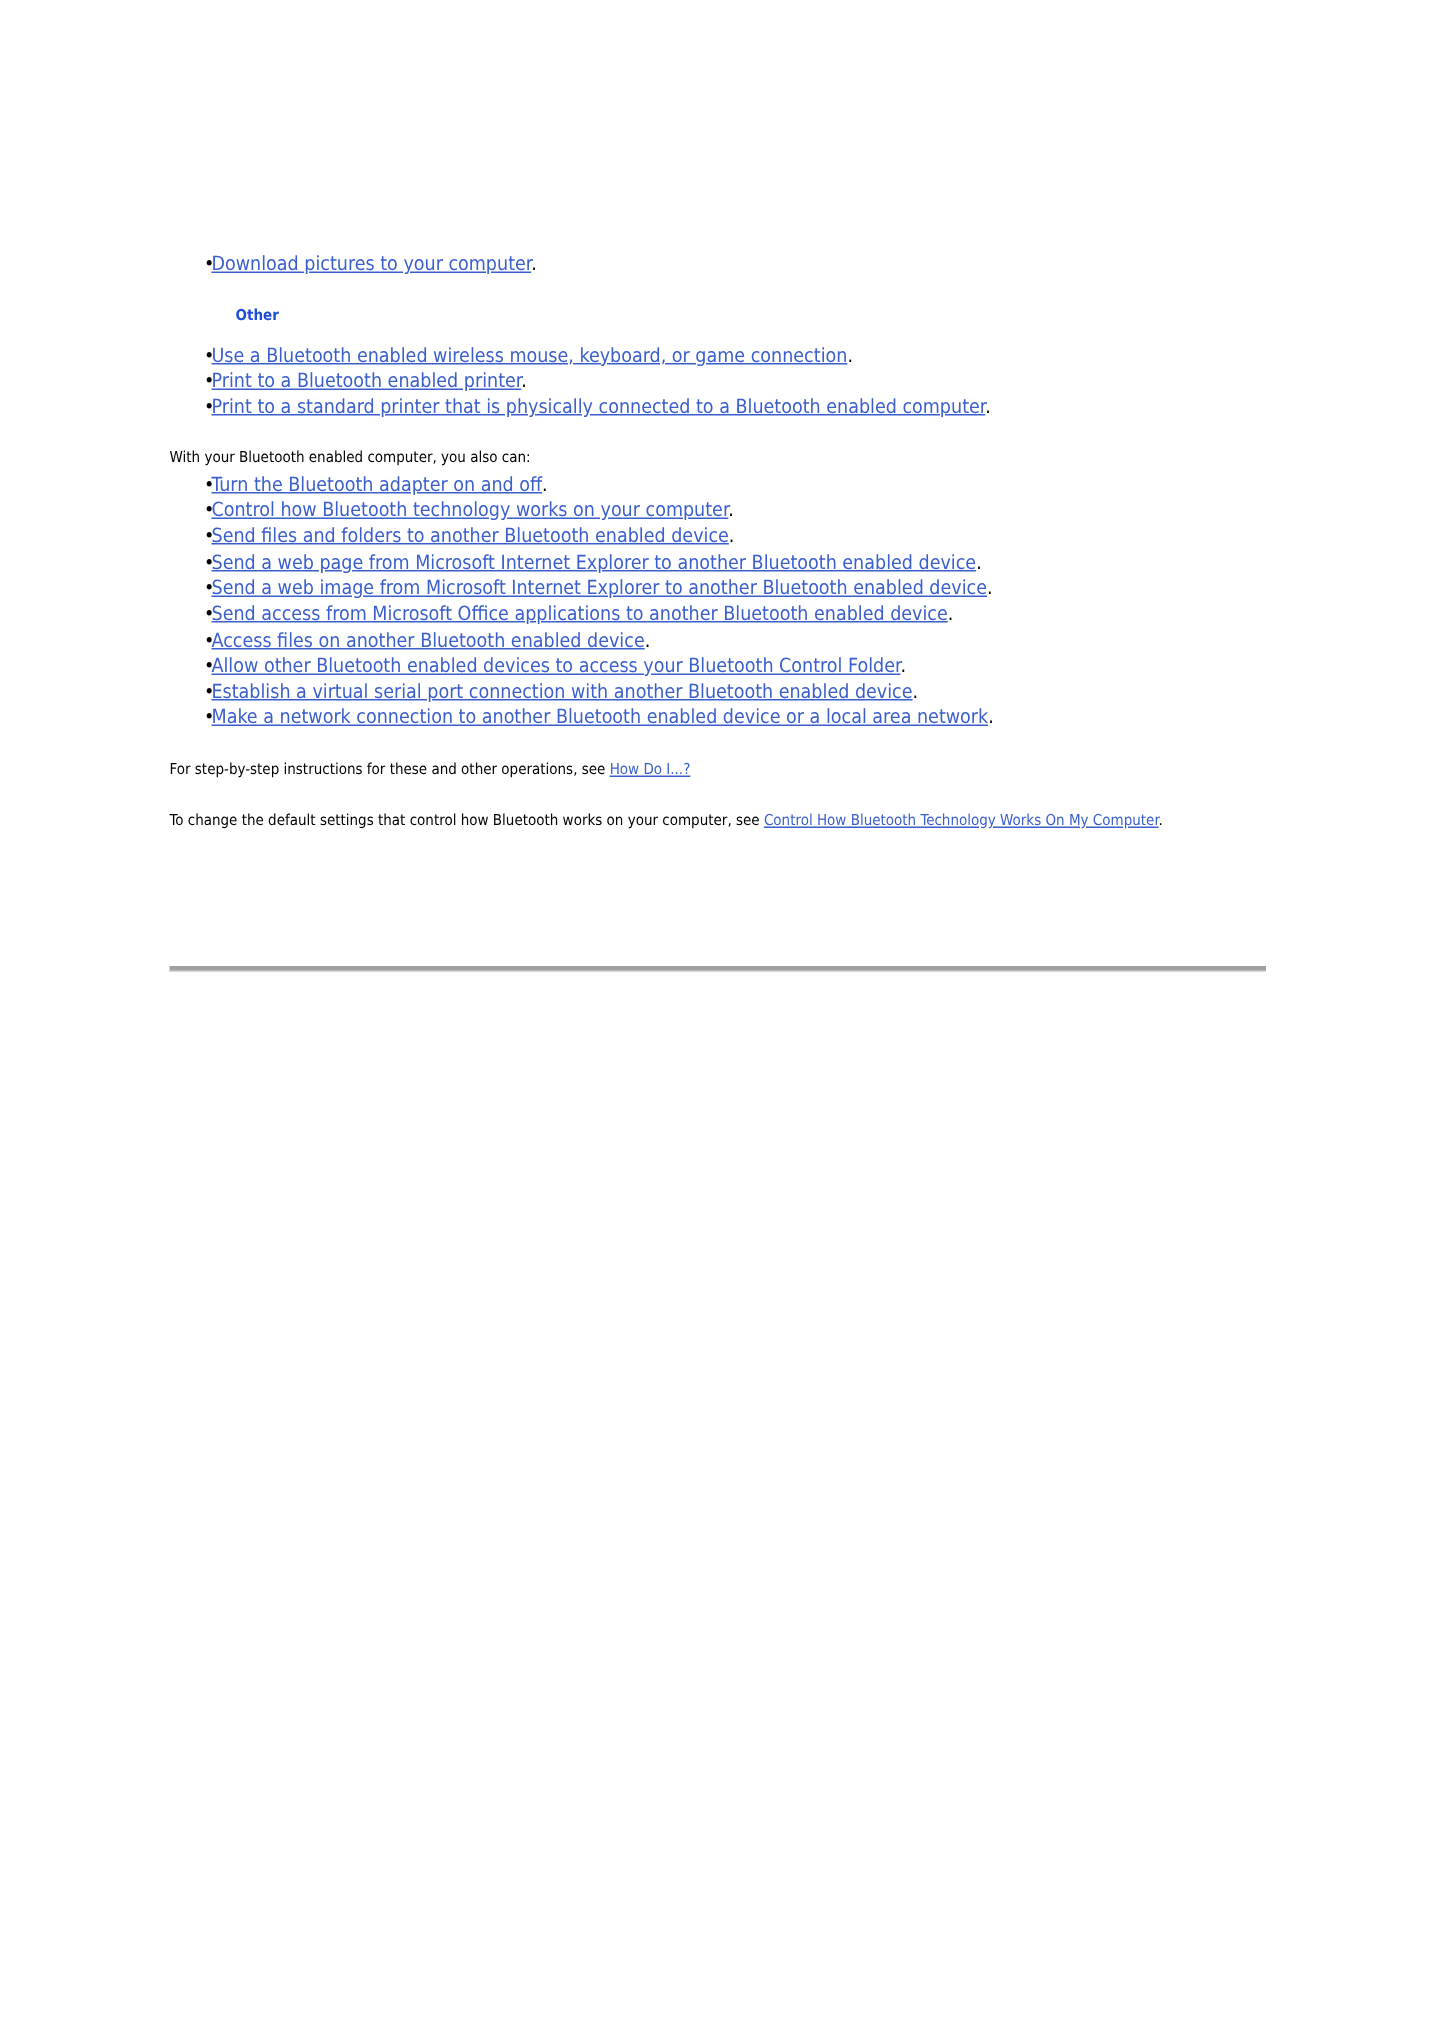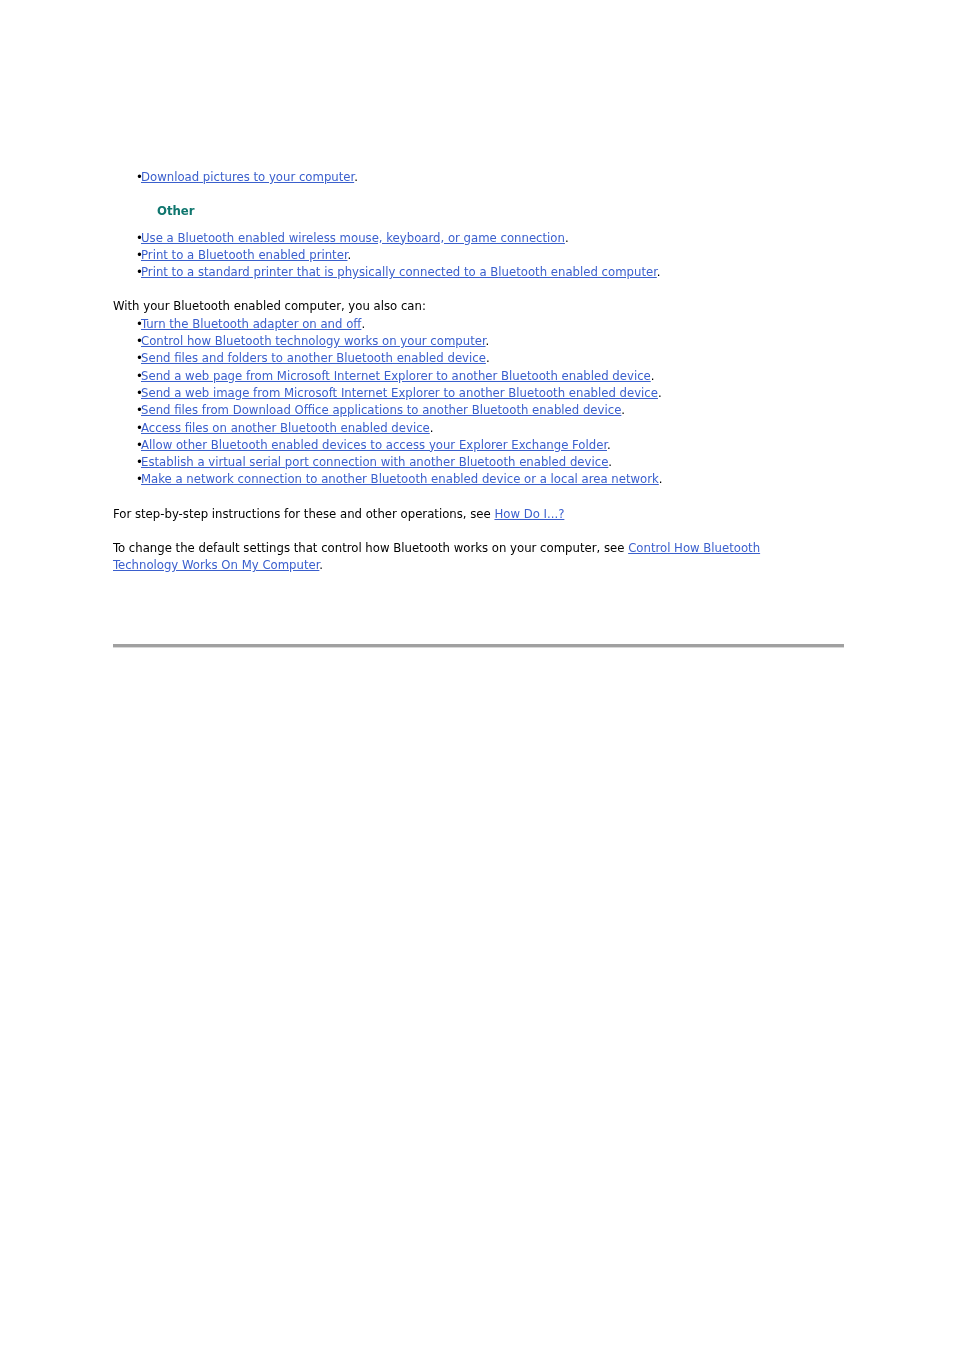--- a/index.html
+++ b/index.html
@@ -25,21 +25,21 @@
     top: 168px;
     width: 740px;
   }
 
   
   .para {
     margin: 0;
     padding: 0;
     line-height: 17.3px;
     color: #000000;
-    font-size: 13px;
+    font-size: 10px;
   }
   .spacer-full { height: 17px; }
   .spacer-half { height: 9px; }
 
   
   .blist {
     list-style: none;
     margin: 0;
     padding: 0;
   }
@@ -68,22 +68,22 @@
     color: #3a5fcd;
     text-decoration: underline;
     cursor: pointer;
     margin-top: 28px;
   }
   .period { color: #000000; text-decoration: none; }
 
   
   .subhead {
     font-weight: bold;
-    color: #0f766e;
-    font-size: 13px;
+    color: #1d4ed8;
+    font-size: 10px;
     line-height: 17.3px;
     margin: 0;
     padding-left: 44px;
   }
 
   
   .para.wrap { white-space: normal; width: 715px; }
 
   
   .hrule {
@@ -120,23 +120,23 @@
   <div class="spacer-full"></div>
 
   <p class="para">With your Bluetooth enabled computer, you also can:</p>
 
   <ul class="blist indented">
     <li class="item"><span class="dot">•</span><a class="doclink" href="#">Turn the Bluetooth adapter on and off</a><span class="period">.</span></li>
     <li class="item"><span class="dot">•</span><a class="doclink" href="#">Control how Bluetooth technology works on your computer</a><span class="period">.</span></li>
     <li class="item"><span class="dot">•</span><a class="doclink" href="#">Send files and folders to another Bluetooth enabled device</a><span class="period">.</span></li>
     <li class="item"><span class="dot">•</span><a class="doclink" href="#">Send a web page from Microsoft Internet Explorer to another Bluetooth enabled device</a><span class="period">.</span></li>
     <li class="item"><span class="dot">•</span><a class="doclink" href="#">Send a web image from Microsoft Internet Explorer to another Bluetooth enabled device</a><span class="period">.</span></li>
-    <li class="item"><span class="dot">•</span><a class="doclink" href="#">Send files from Download Office applications to another Bluetooth enabled device</a><span class="period">.</span></li>
+    <li class="item"><span class="dot">•</span><a class="doclink" href="#">Send access from Microsoft Office applications to another Bluetooth enabled device</a><span class="period">.</span></li>
     <li class="item"><span class="dot">•</span><a class="doclink" href="#">Access files on another Bluetooth enabled device</a><span class="period">.</span></li>
-    <li class="item"><span class="dot">•</span><a class="doclink" href="#">Allow other Bluetooth enabled devices to access your Explorer Exchange Folder</a><span class="period">.</span></li>
+    <li class="item"><span class="dot">•</span><a class="doclink" href="#">Allow other Bluetooth enabled devices to access your Bluetooth Control Folder</a><span class="period">.</span></li>
     <li class="item"><span class="dot">•</span><a class="doclink" href="#">Establish a virtual serial port connection with another Bluetooth enabled device</a><span class="period">.</span></li>
     <li class="item"><span class="dot">•</span><a class="doclink" href="#">Make a network connection to another Bluetooth enabled device or a local area network</a><span class="period">.</span></li>
   </ul>
 
   <div class="spacer-full"></div>
 
   <p class="para wrap"><span>For step-by-step instructions for these and other operations, see </span><a class="doclink" href="#">How Do I...?</a><span class="period"></span></p>
 
   <div class="spacer-full"></div>
 

